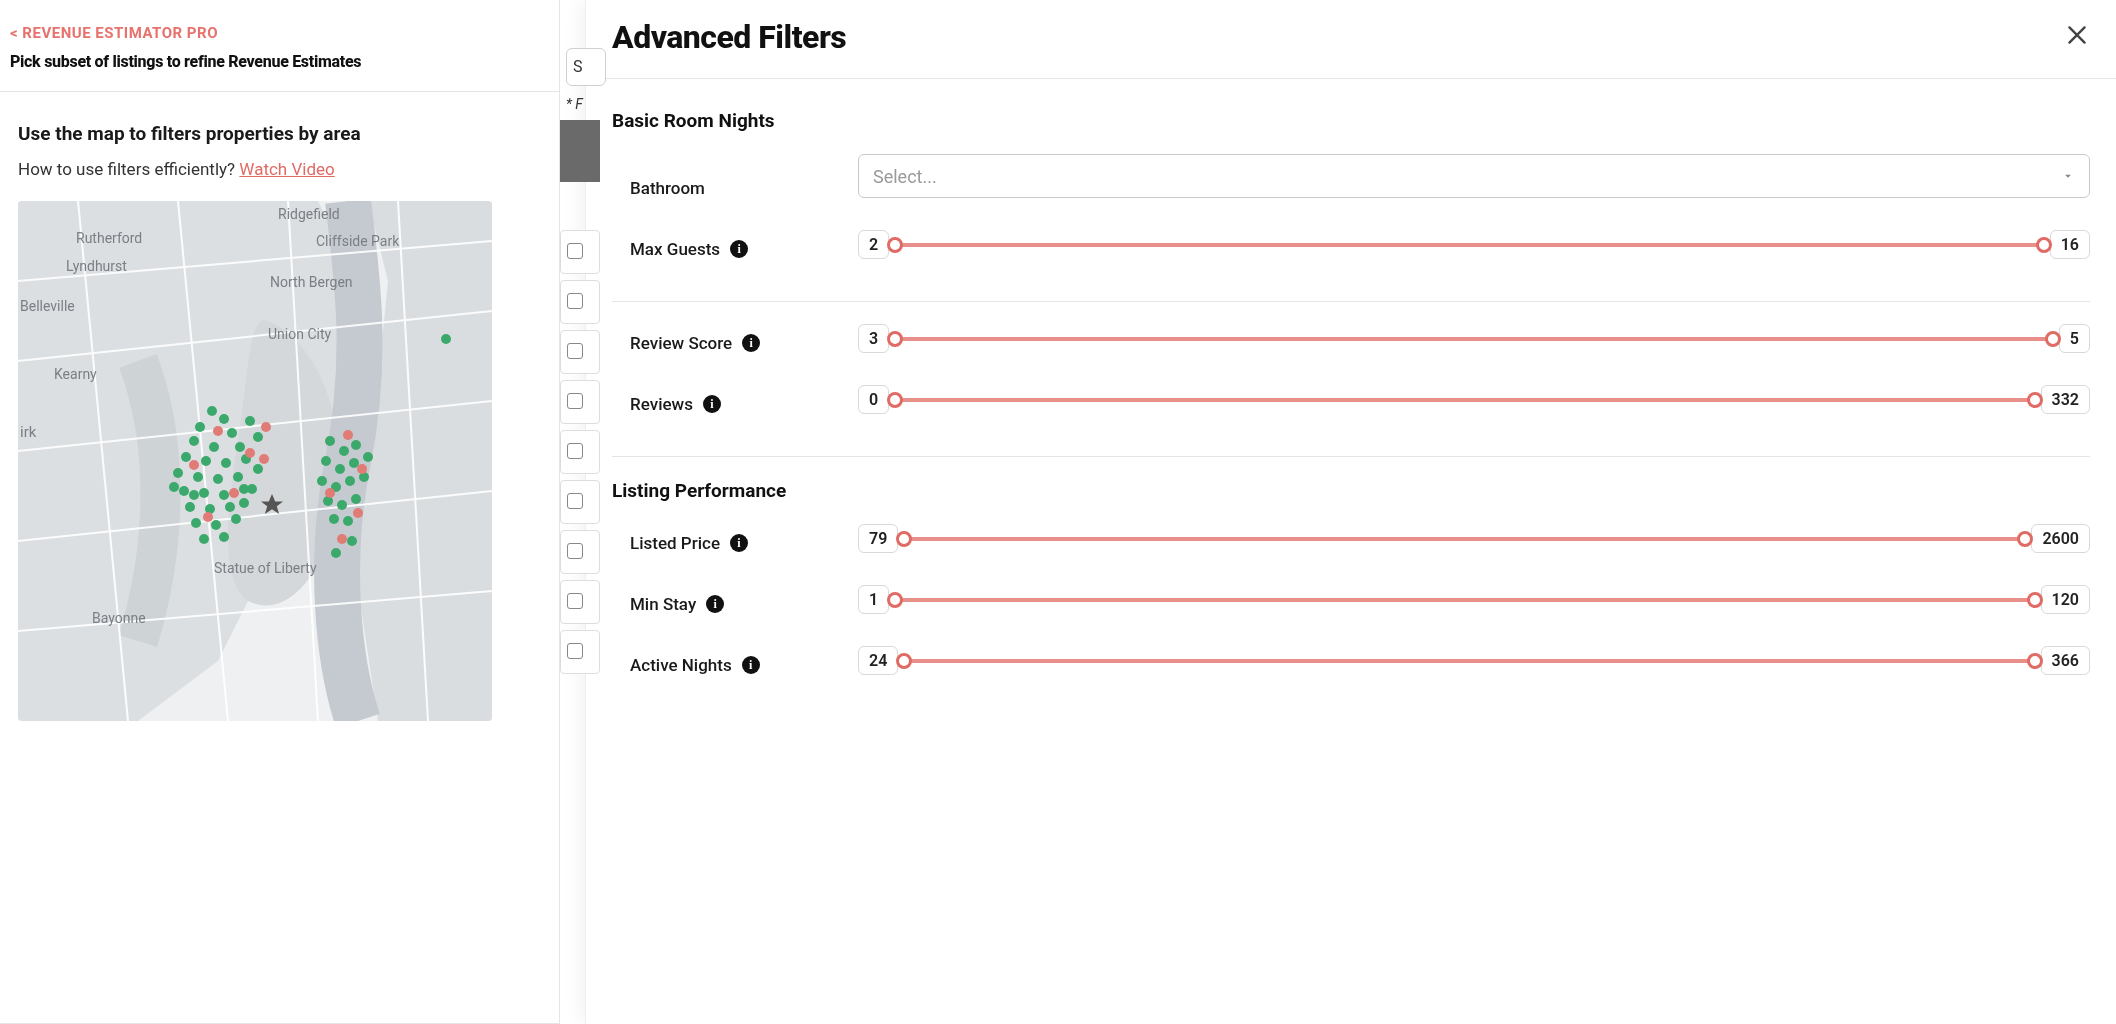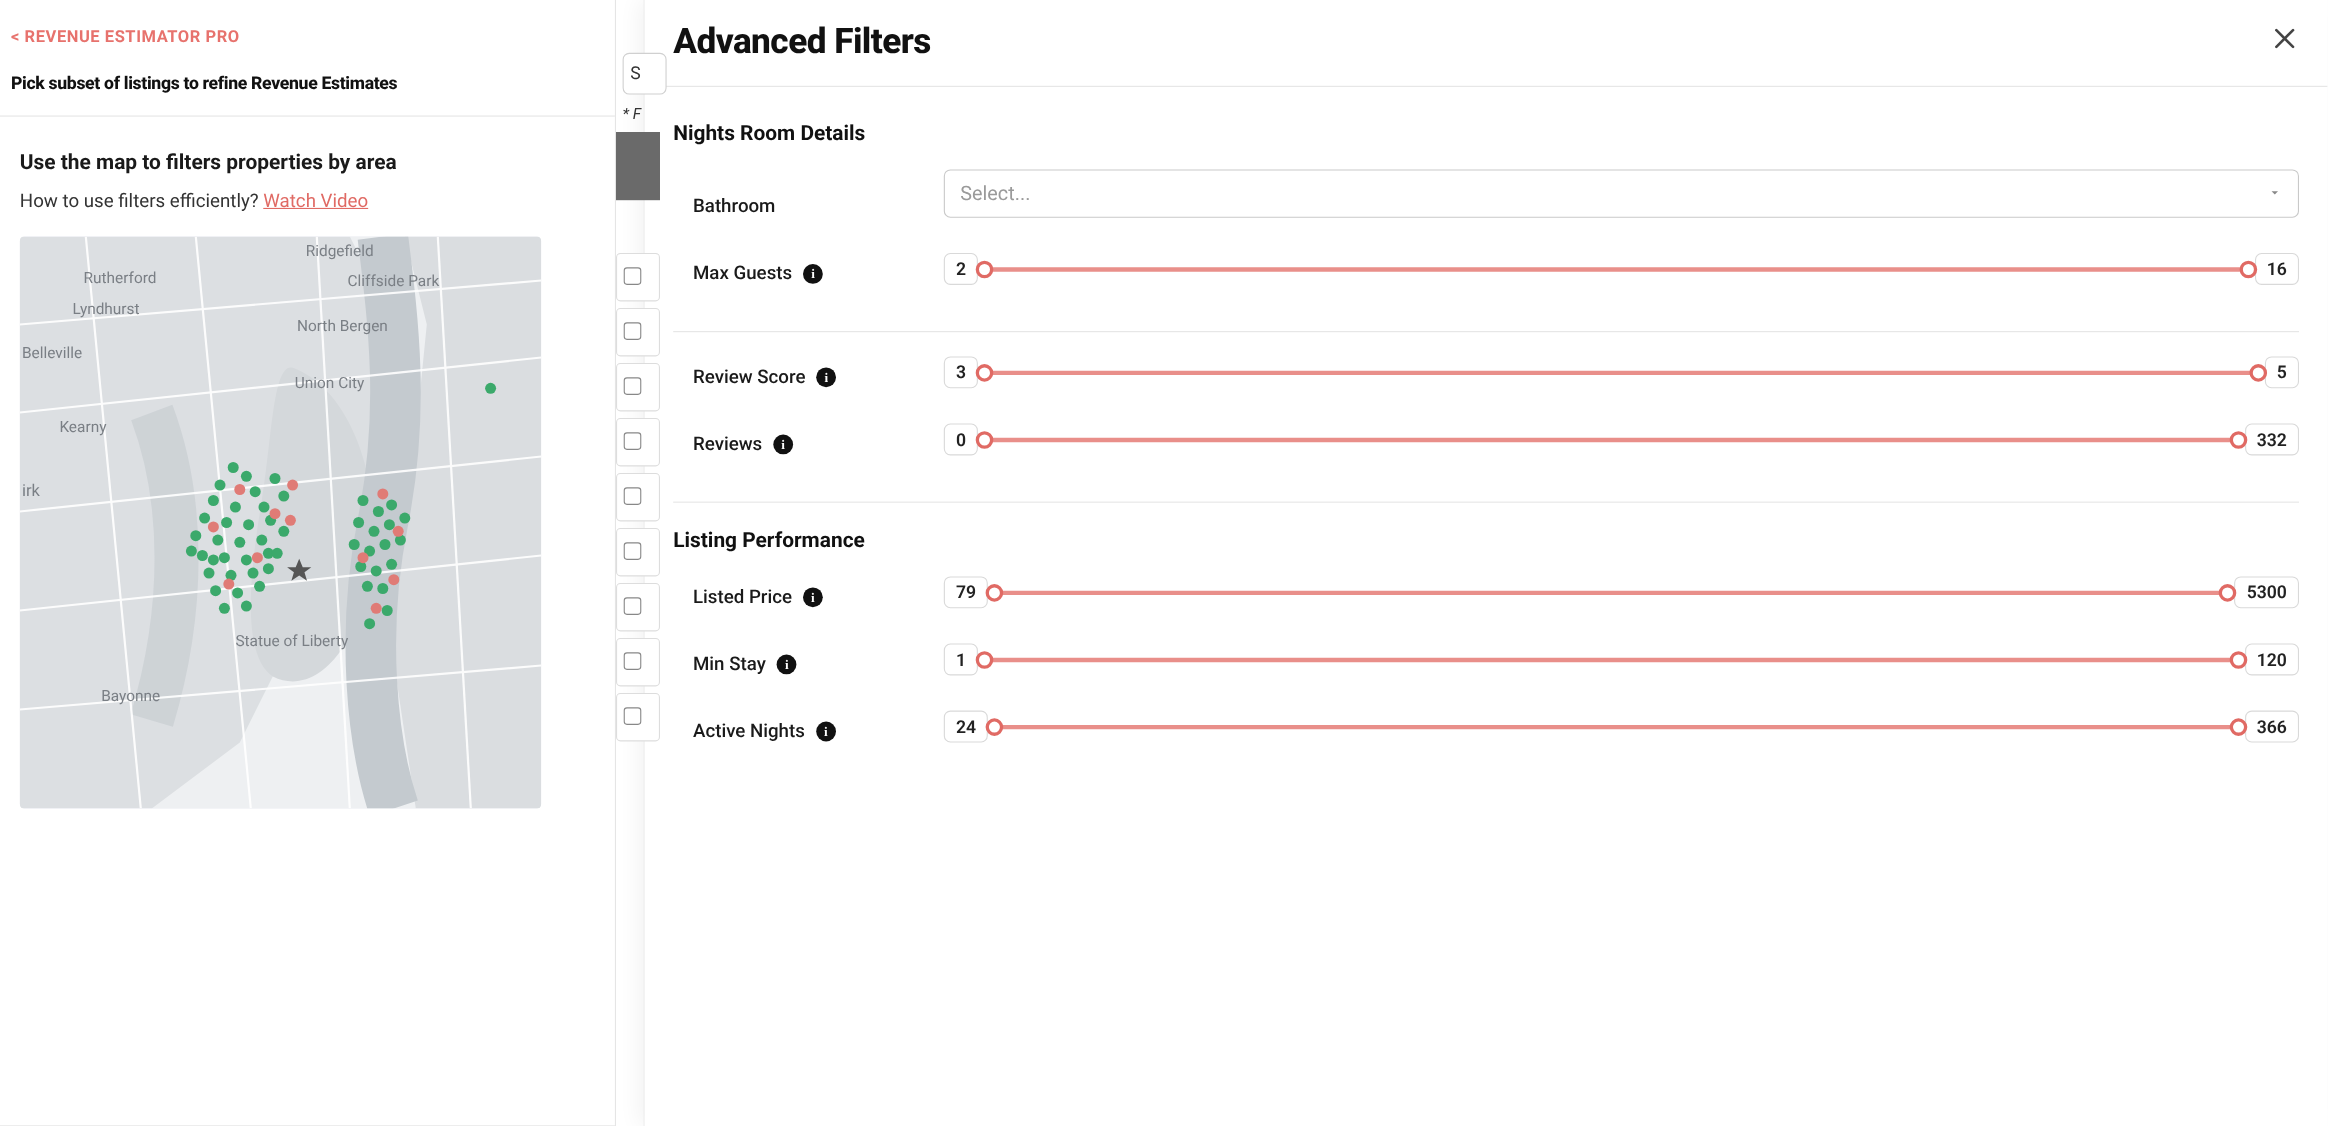--- a/index.html
+++ b/index.html
@@ -2,21 +2,21 @@
 <html><head>
 <meta charset="utf-8">
 <style>
   * { box-sizing: border-box; margin: 0; padding: 0; }
   html, body { width: 100%; height: 100%; font-family: -apple-system, BlinkMacSystemFont, "Segoe UI", Roboto, Helvetica, Arial, sans-serif; background: #fff; color: #1a1a1a; }
   .app { display: flex; width: 100%; height: 100%; position: relative; }
 
   
   .left-panel { width: 560px; flex: 0 0 560px; border-right: 1px solid #e5e5e5; border-bottom: 1px solid #e5e5e5; display: flex; flex-direction: column; }
   .left-header { padding: 24px 10px 20px 10px; border-bottom: 1px solid #e5e5e5; }
-  .breadcrumb { color: #e7726d; font-size: 15px; font-weight: 700; letter-spacing: 0.5px; margin-bottom: 24px; cursor: pointer; }
+  .breadcrumb { color: #e7726d; font-size: 15px; font-weight: 700; letter-spacing: 0.5px; margin-bottom: 10px; cursor: pointer; }
   .page-title { font-size: 16px; font-weight: 800; color: #111; letter-spacing: -0.3px; }
   .left-body { padding: 30px 18px 0 18px; }
   .map-title { font-size: 19px; font-weight: 700; color: #1a1a1a; margin-bottom: 14px; }
   .map-helper { font-size: 17px; color: #333; margin-bottom: 22px; }
   .map-helper a { color: #e06a64; text-decoration: underline; cursor: pointer; }
   .map-wrap { width: 474px; height: 520px; border-radius: 4px; overflow: hidden; position: relative; background: #e9ecef; }
   .map-wrap svg { width: 100%; height: 100%; display: block; }
 
   
   .peek { flex: 0 0 26px; position: relative; border-right: 1px solid #eee; }
@@ -234,21 +234,21 @@
         <svg viewBox="0 0 24 24" fill="none" stroke="currentColor" stroke-width="2.2" stroke-linecap="round">
             <line x1="5" y1="5" x2="19" y2="19"></line>
             <line x1="19" y1="5" x2="5" y2="19"></line>
           </svg>
       </div>
     </div>
 
     <div class="drawer-body">
 
       <div class="section">
-        <div class="section-title">Nights Room Details</div>
+        <div class="section-title">Basic Room Nights</div>
 
         <div class="row">
           <div class="label">
             <span>Bathroom</span>
           </div>
           <div class="select">
             <span>Select...</span>
             <span class="caret">
               <svg viewBox="0 0 24 24" fill="currentColor">
                   <path d="M7 10l5 5 5-5z"></path>
@@ -313,21 +313,21 @@
           <div class="label">
             <span>Listed Price</span>
             <span class="info-icon">i</span>
           </div>
           <div class="slider-wrap">
             <div class="slider-badge">79</div>
             <div class="slider-track">
               <div class="slider-handle left"></div>
               <div class="slider-handle right"></div>
             </div>
-            <div class="slider-badge">5300</div>
+            <div class="slider-badge">2600</div>
           </div>
         </div>
 
         <div class="row">
           <div class="label">
             <span>Min Stay</span>
             <span class="info-icon">i</span>
           </div>
           <div class="slider-wrap">
             <div class="slider-badge">1</div>

